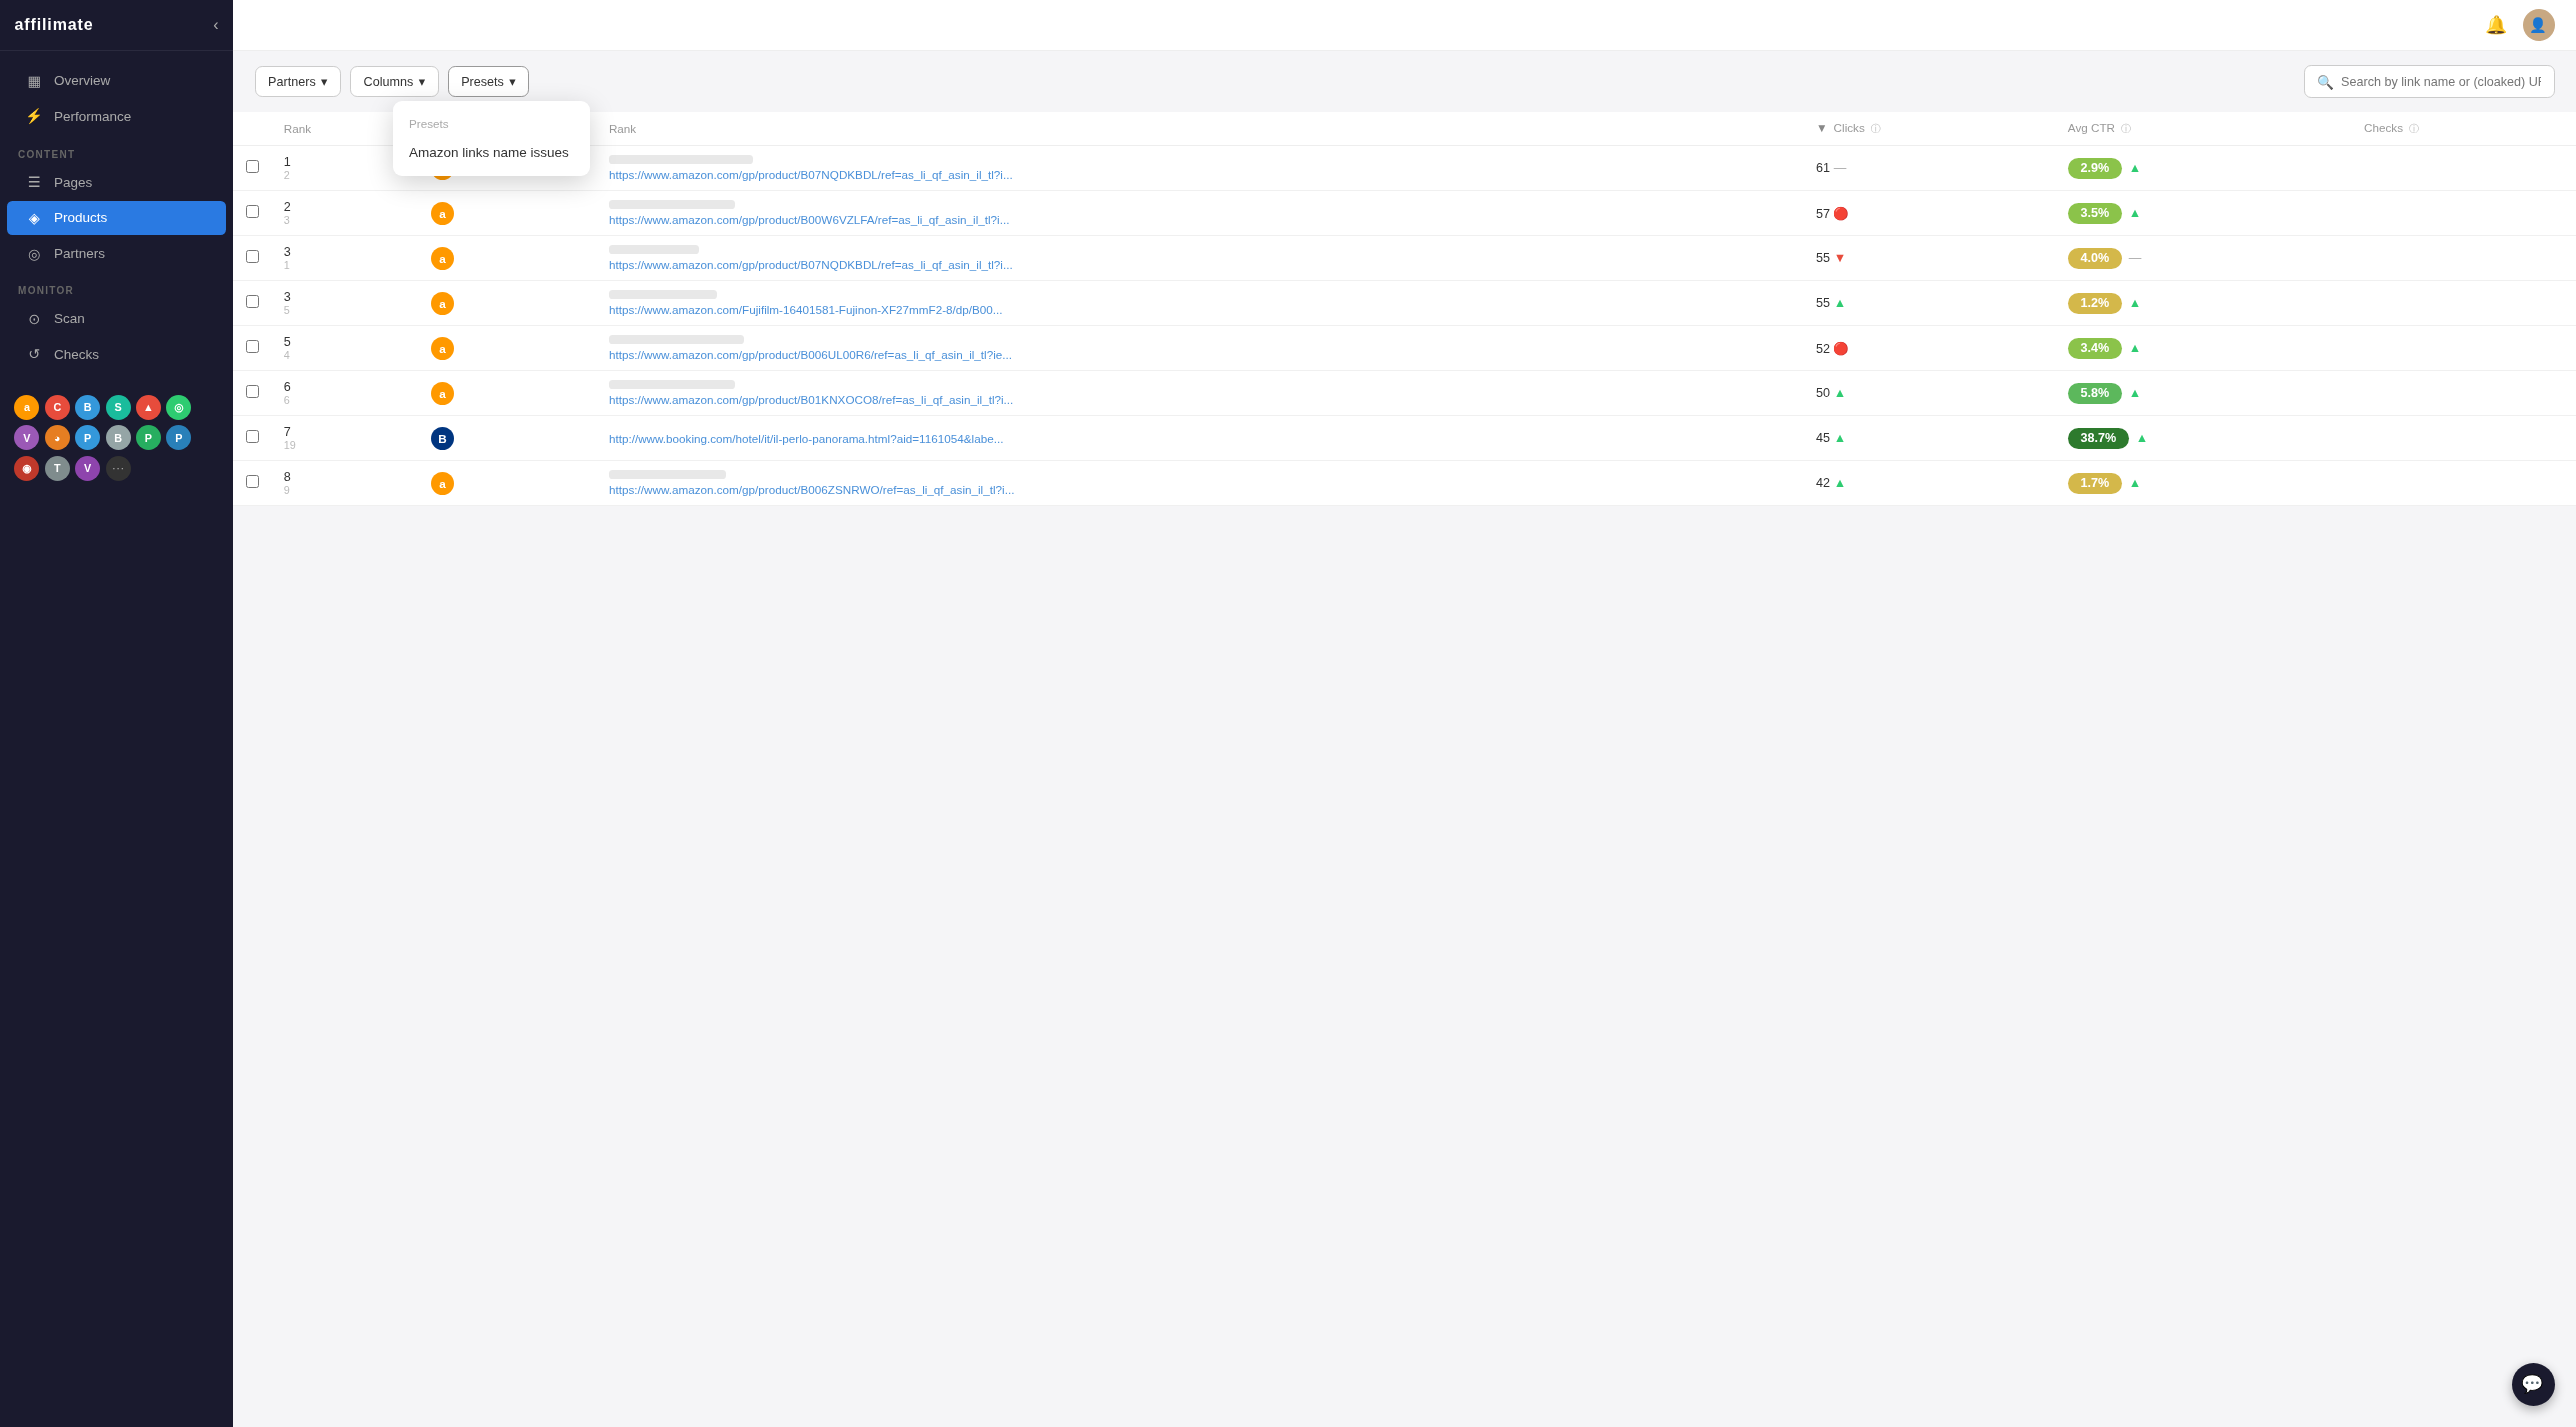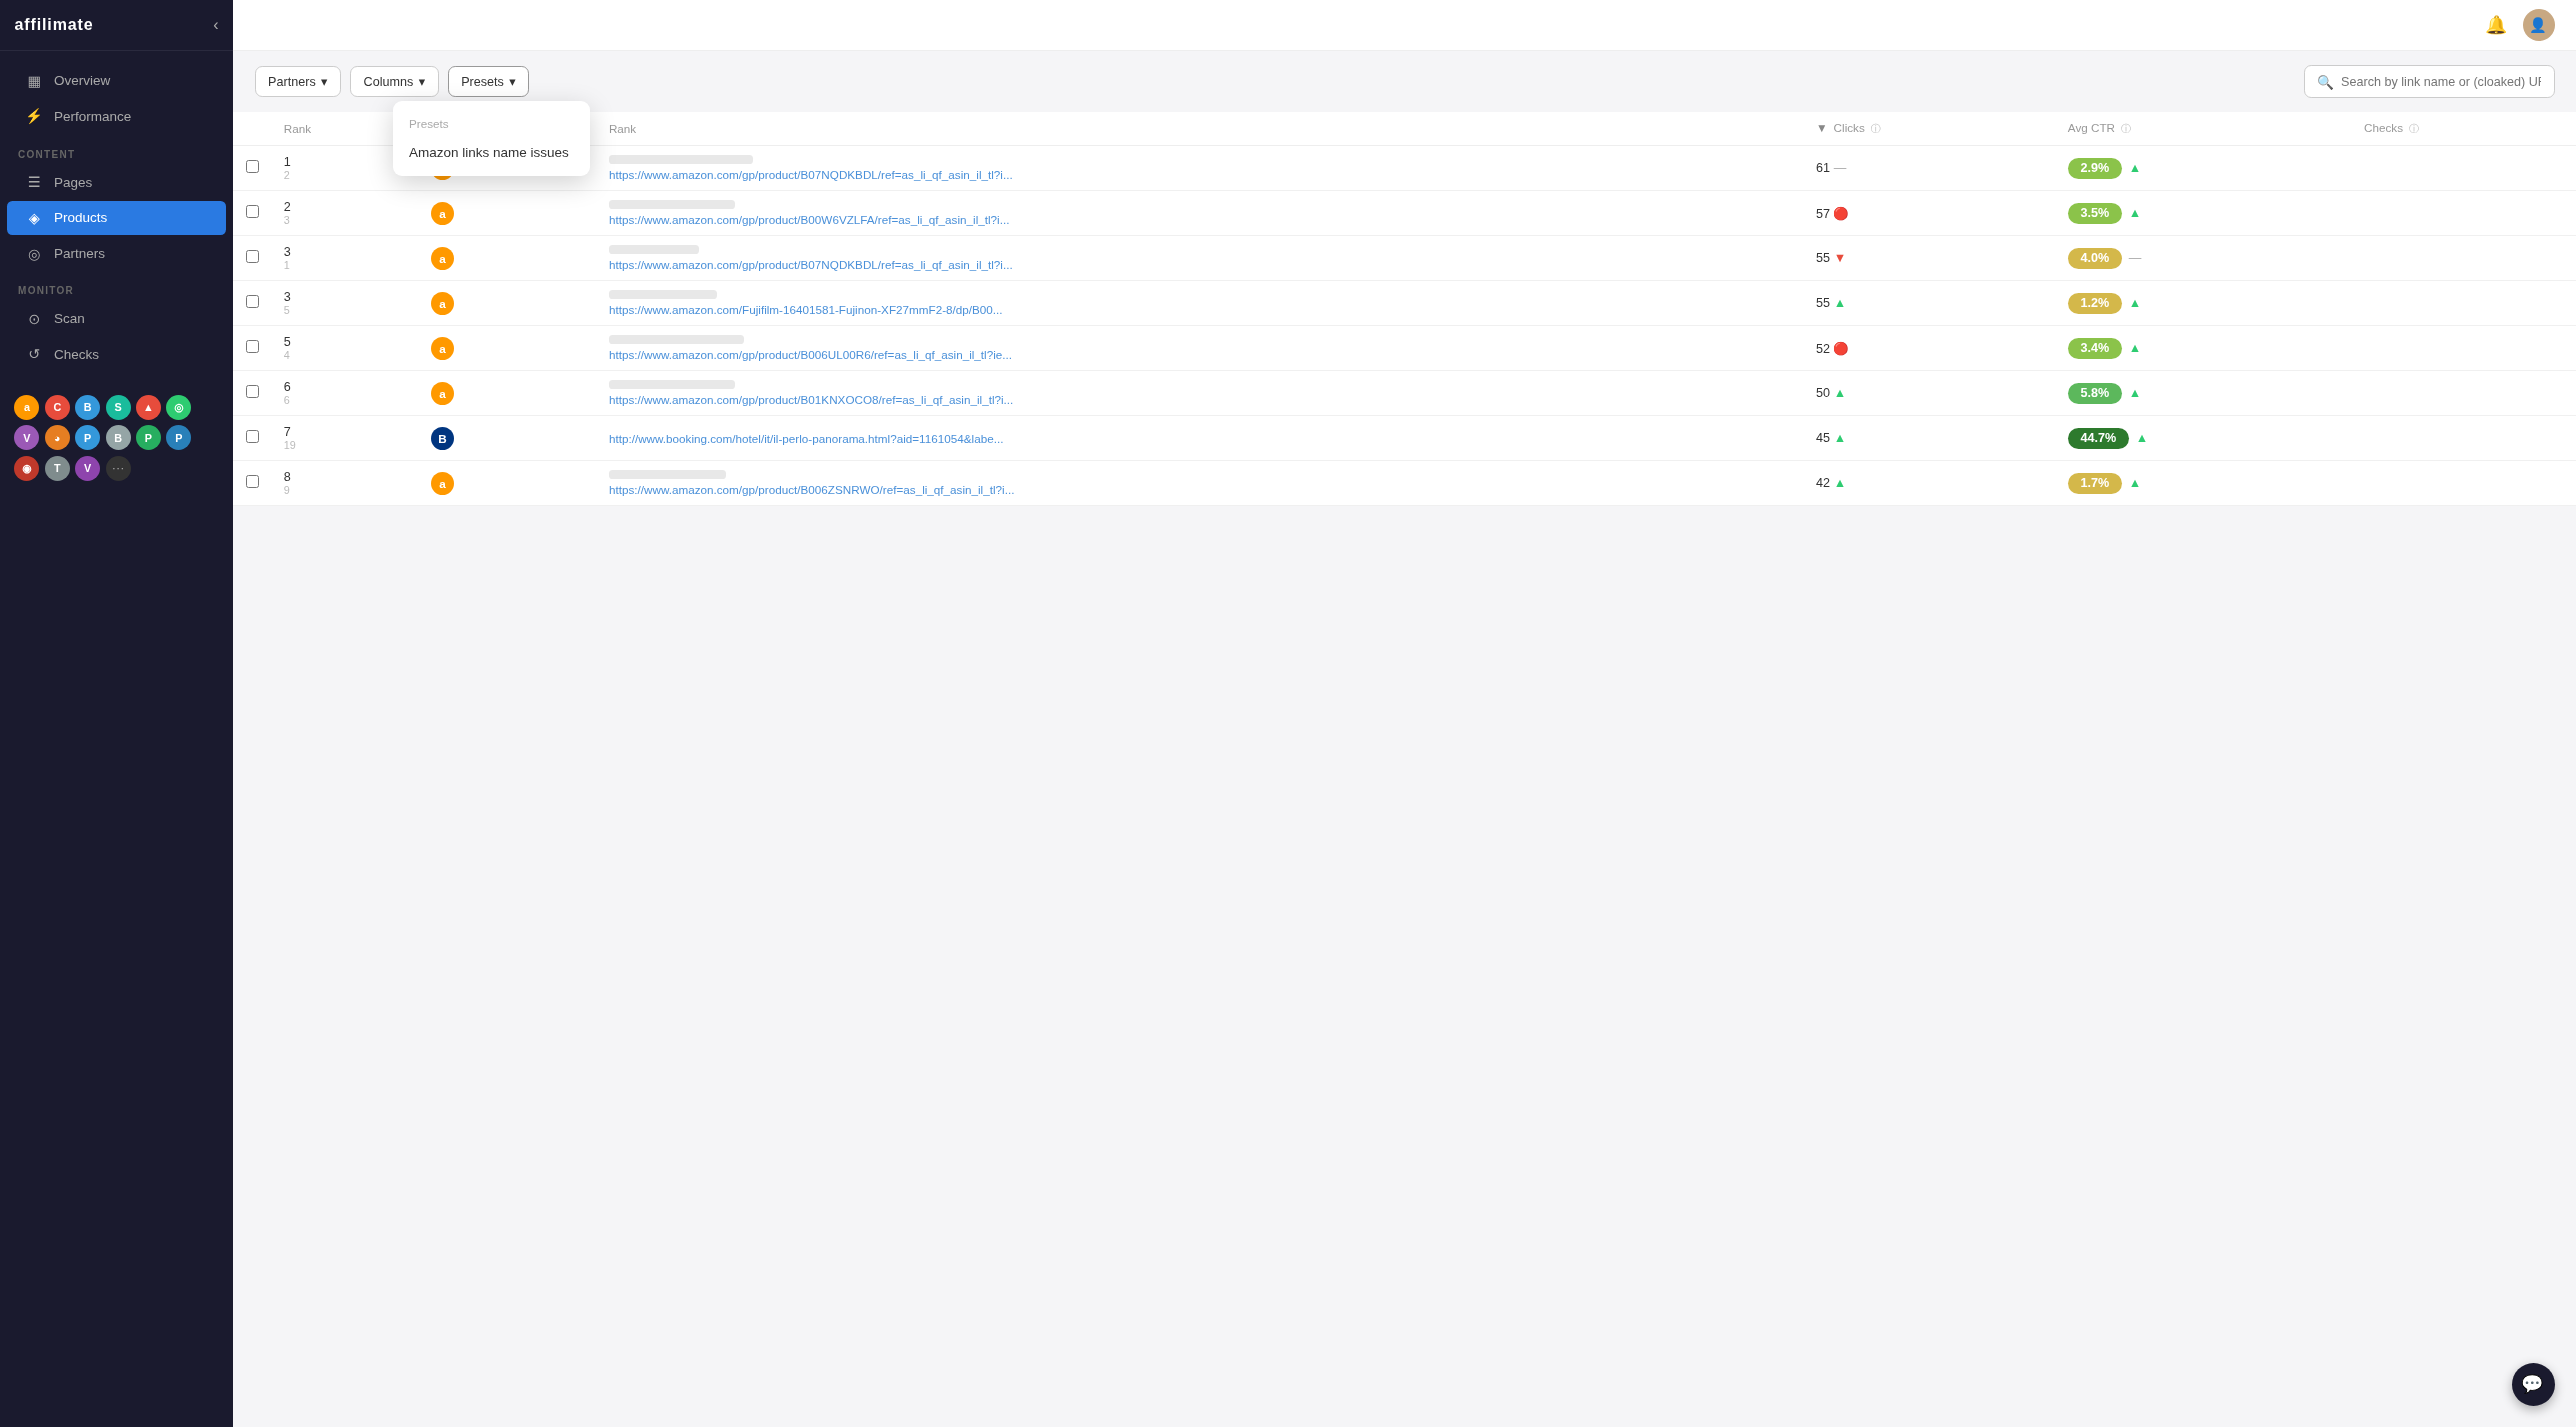--- a/index.html
+++ b/index.html
@@ -551,21 +551,21 @@
       <div class="partner-badge" style="background:#003580;color:#fff">B</div>
     </td>
     <td class="name-url-cell">
 
       <a href="#" class="url-link">http://www.booking.com/hotel/it/il-perlo-panorama.html?aid=1161054&amp;labe...</a>
     </td>
     <td class="clicks-cell">
       45<span style="color:#2ecc71;margin-left:3.6px">▲</span>
     </td>
     <td>
-      <span class="ctr-badge ctr-dark-green">44.7%</span>
+      <span class="ctr-badge ctr-dark-green">38.7%</span>
       <span style="color:#2ecc71;margin-left:3.6px">▲</span>
     </td>
     <td></td>
   </tr>
           <tr>
     <td class="checkbox-cell">
       <input type="checkbox" style="cursor: pointer;">
     </td>
     <td>
       <div class="rank-main">8</div>

